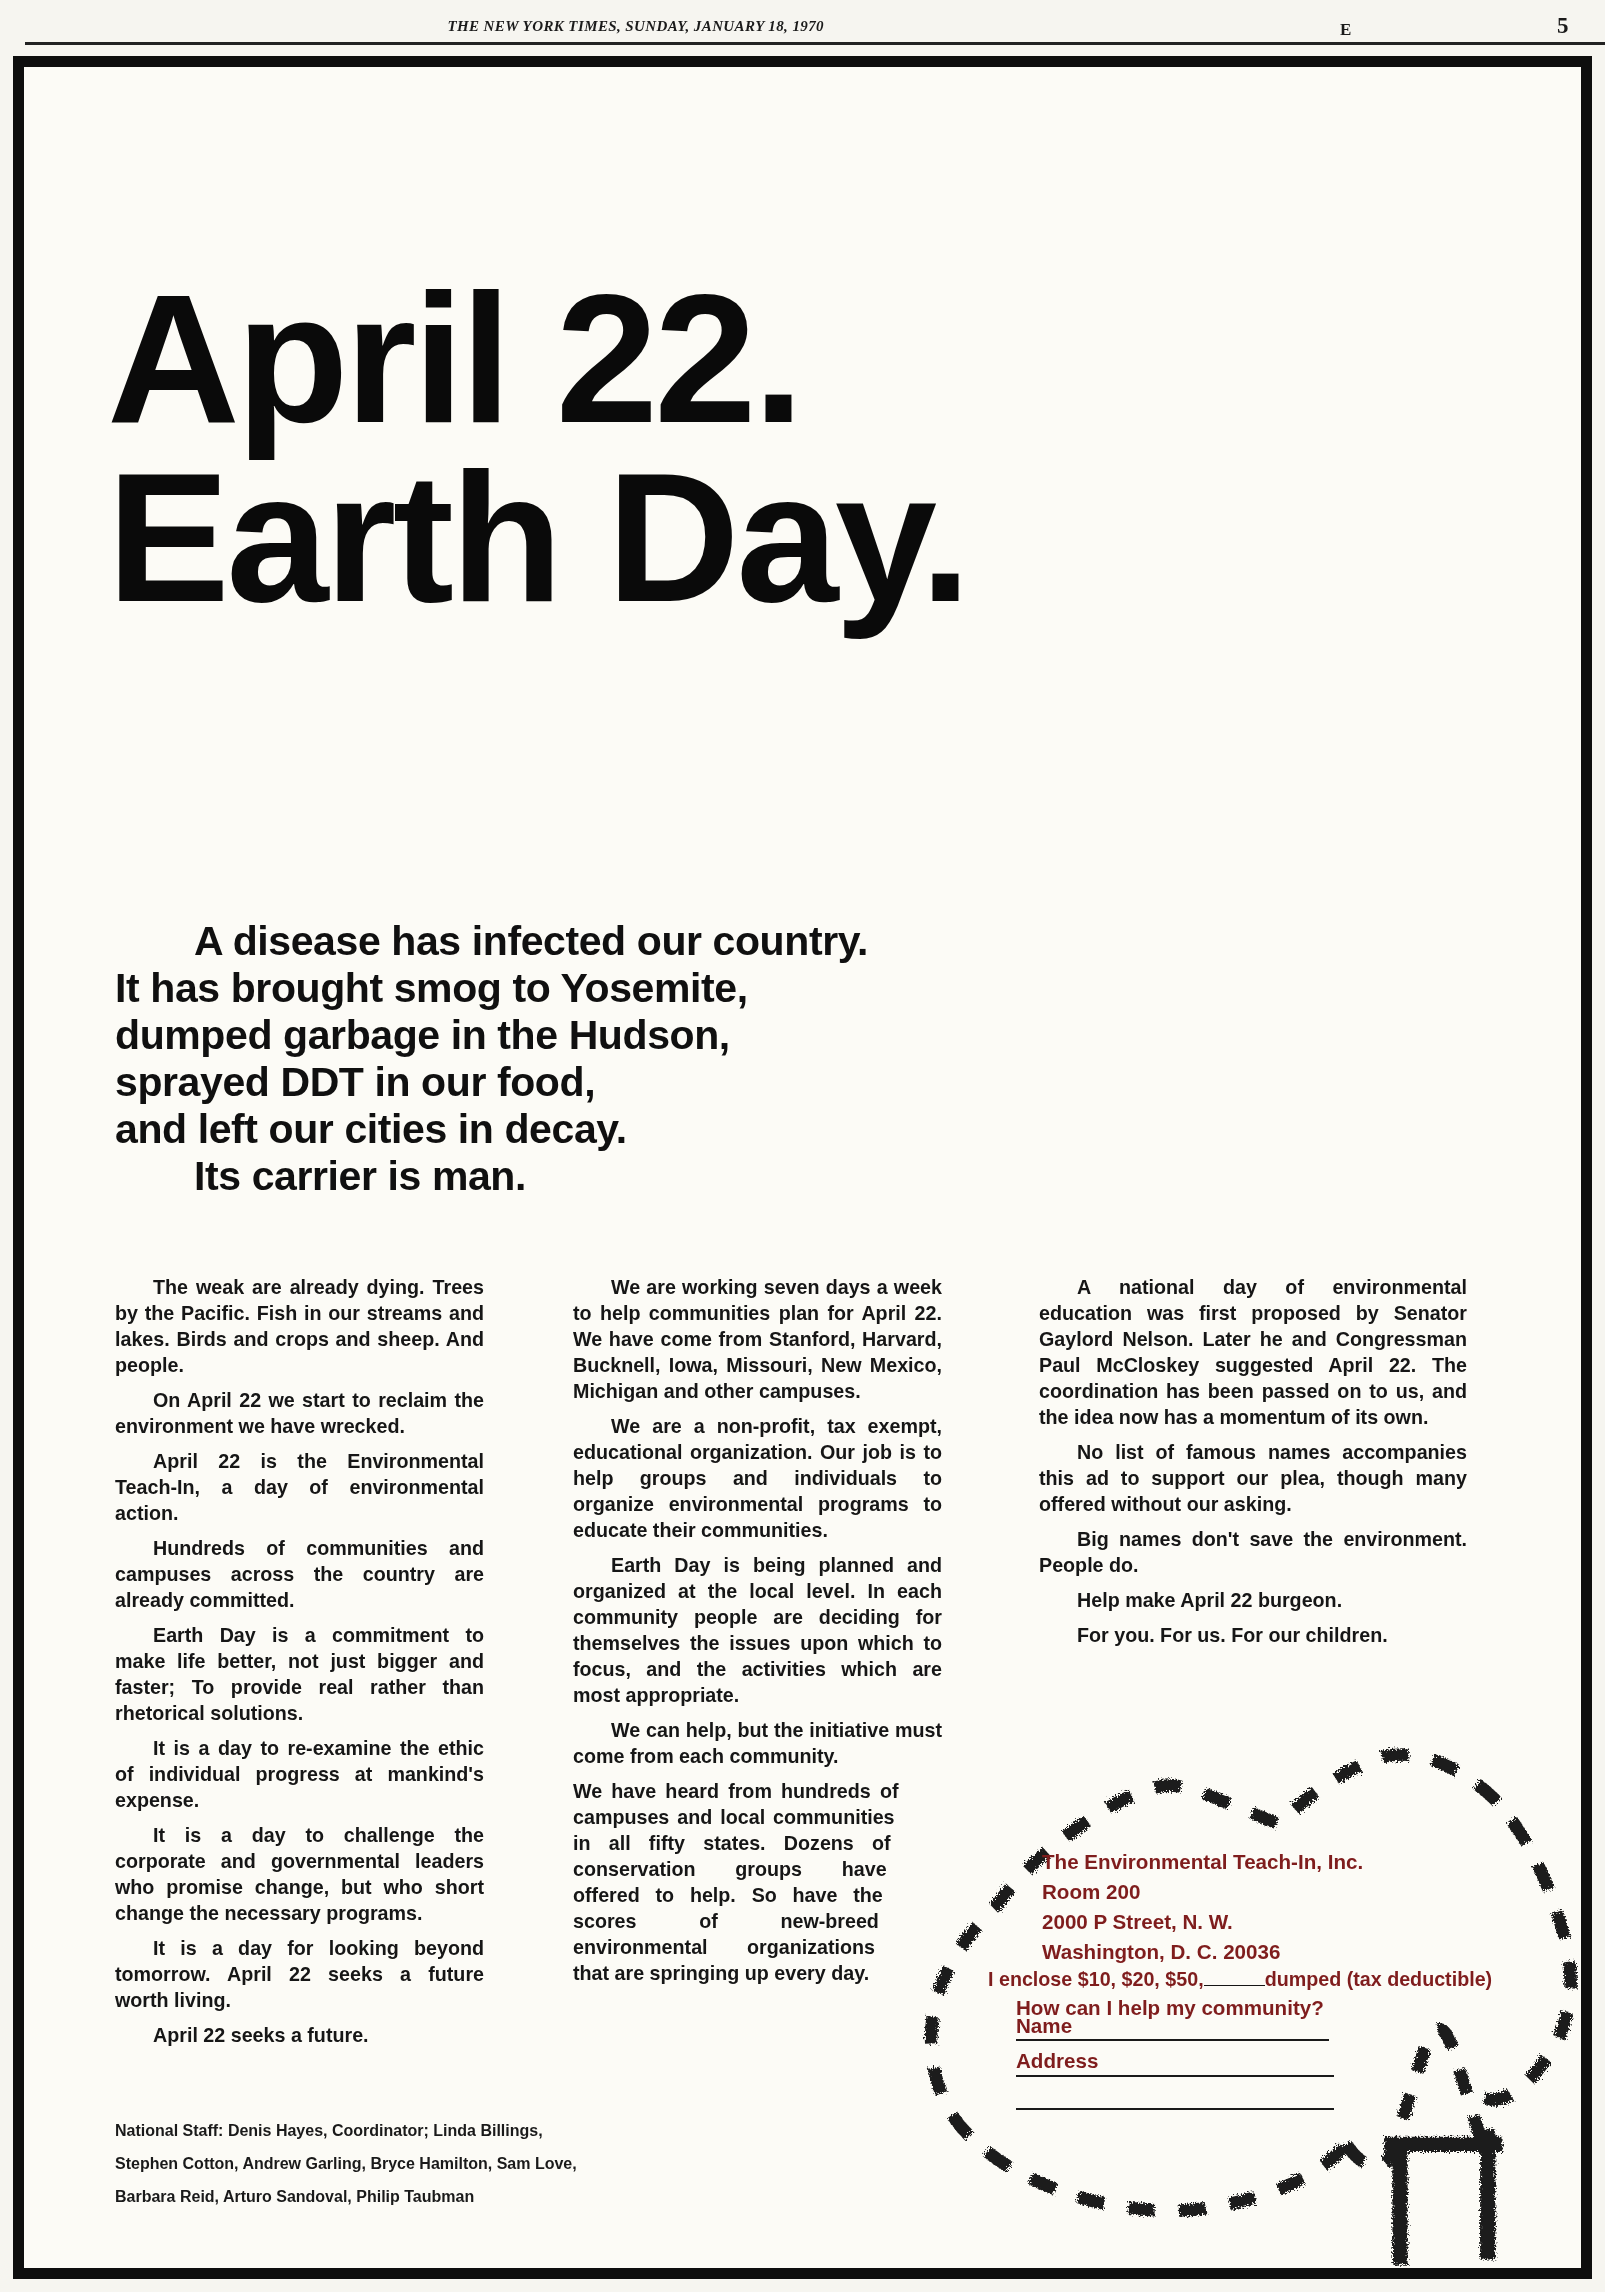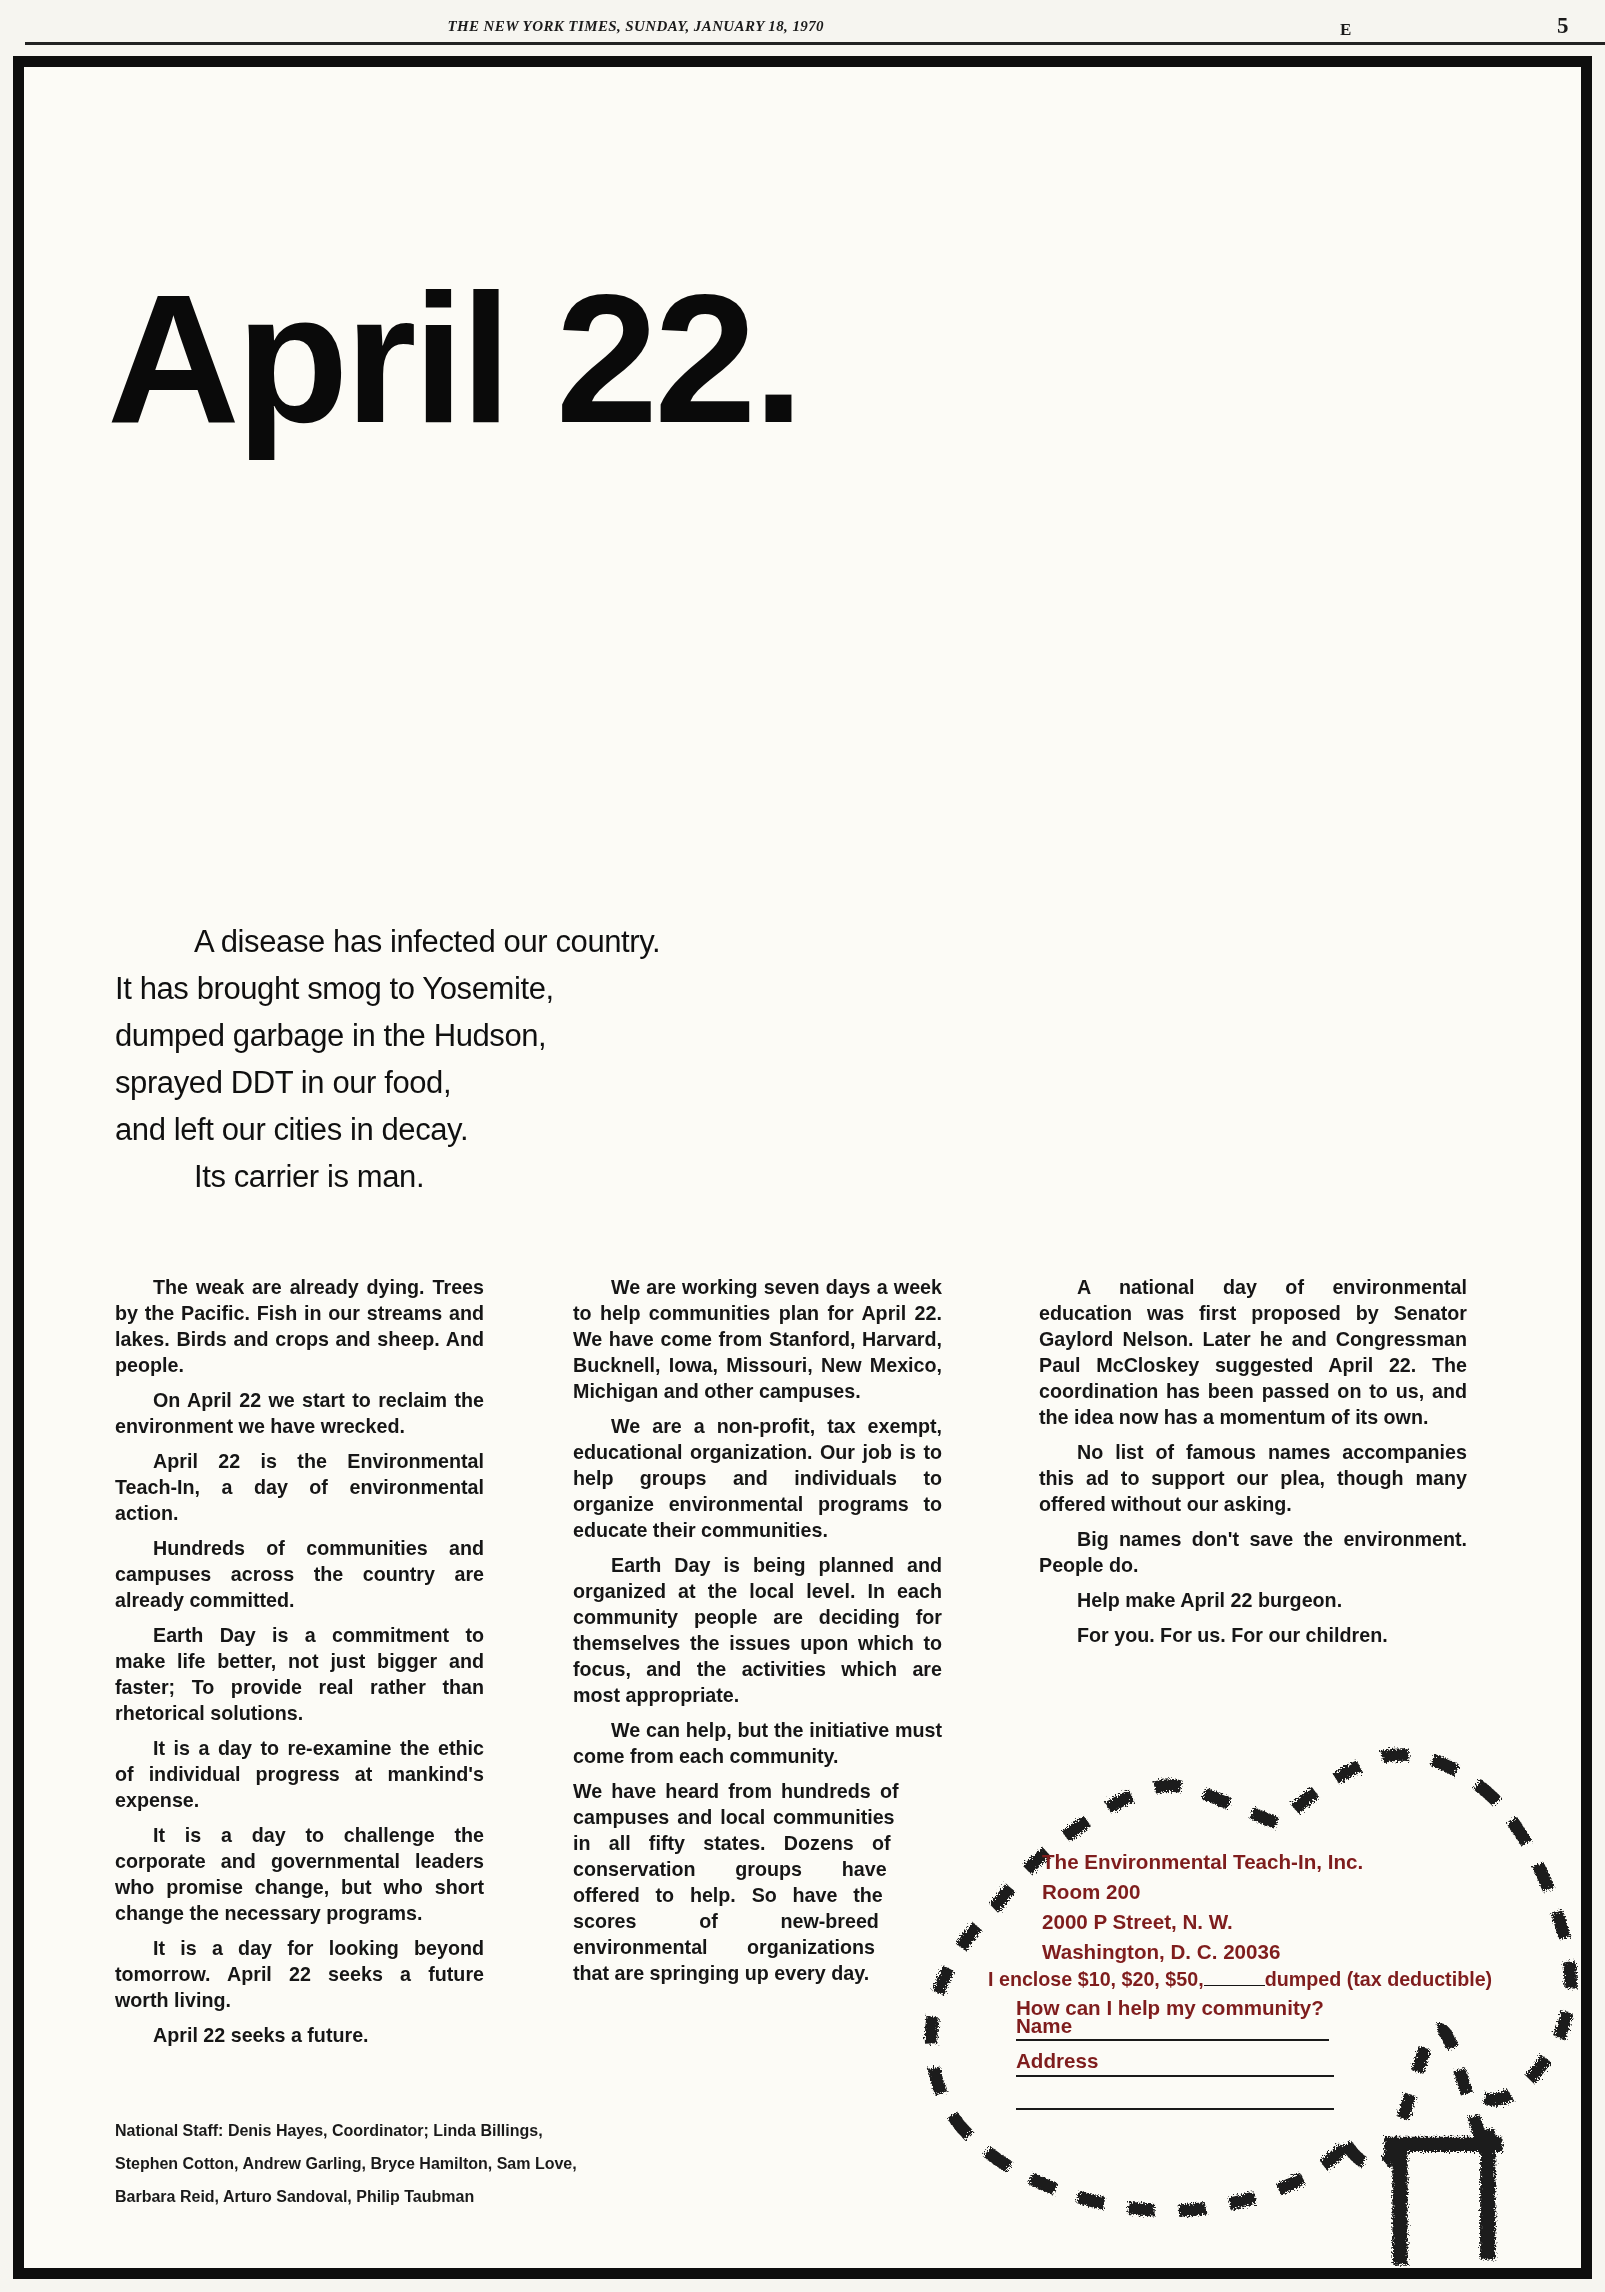--- a/index.html
+++ b/index.html
@@ -14,21 +14,21 @@
   .page-number{position:absolute;top:13.4px;left:1557px;font-family:"Liberation Serif",serif;
     font-weight:bold;font-size:23px;color:#1b1b1b;}
   .toprule{position:absolute;top:42px;left:25px;width:1581px;height:2.7px;background:#222;}
   
   .adbox{position:absolute;top:56px;left:12.5px;width:1557px;height:2201px;
     border:11.6px solid #0e0e0e;background:#fcfbf6;}
   
   .headline{position:absolute;left:107px;top:269px;line-height:179px;
     font-weight:bold;font-size:184px;letter-spacing:-3.6px;color:#0a0a0a;white-space:nowrap;}
   
-  .manifesto{position:absolute;left:115px;top:918px;font-weight:normal;font-size:31px;
+  .manifesto{position:absolute;left:115px;top:918px;font-weight:bold;font-size:41px;
     line-height:47px;letter-spacing:-0.4px;color:#101010;white-space:nowrap;}
   .manifesto .indent{padding-left:79px;}
   
   .bodycol{position:absolute;top:1274px;font-weight:bold;font-size:19.7px;line-height:26px;
     color:#161616;}
   #col1{left:115px;width:369px;}
   #col2{left:573px;width:369px;}
   #col3{left:1039px;width:428px;}
   .para{text-align:justify;text-indent:38px;margin:0 0 9px 0;}
   .para.cont{text-indent:0;}
@@ -60,20 +60,21 @@
 
   <div class="masthead">THE NEW YORK TIMES, SUNDAY, JANUARY 18, 1970</div>
   <div class="section-letter">E</div>
   <div class="page-number">5</div>
   <div class="toprule"></div>
 
   <div class="adbox"></div>
 
   <div class="headline">
     <div>April 22.</div>
+    <div>Earth Day.</div>
   </div>
 
   <div class="manifesto">
     <div class="indent">A disease has infected our country.</div>
     <div>It has brought smog to Yosemite,</div>
     <div>dumped garbage in the Hudson,</div>
     <div>sprayed DDT in our food,</div>
     <div>and left our cities in decay.</div>
     <div class="indent">Its carrier is man.</div>
   </div>

